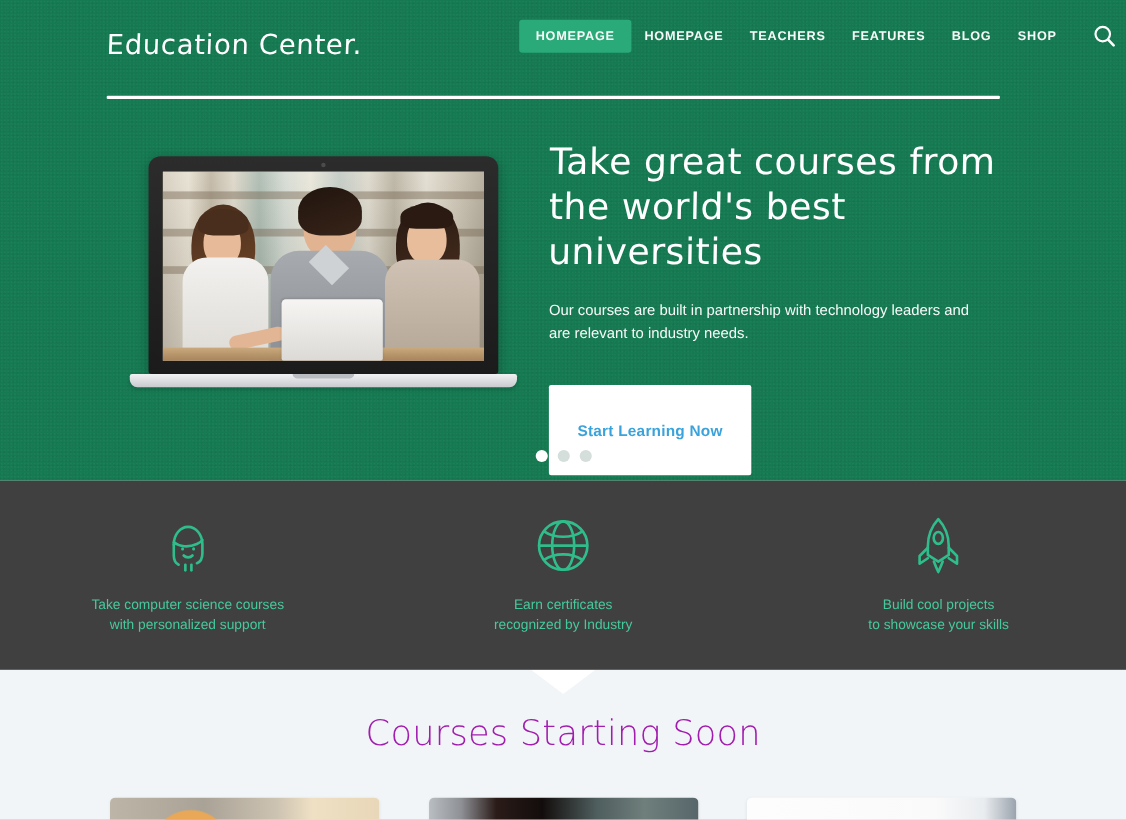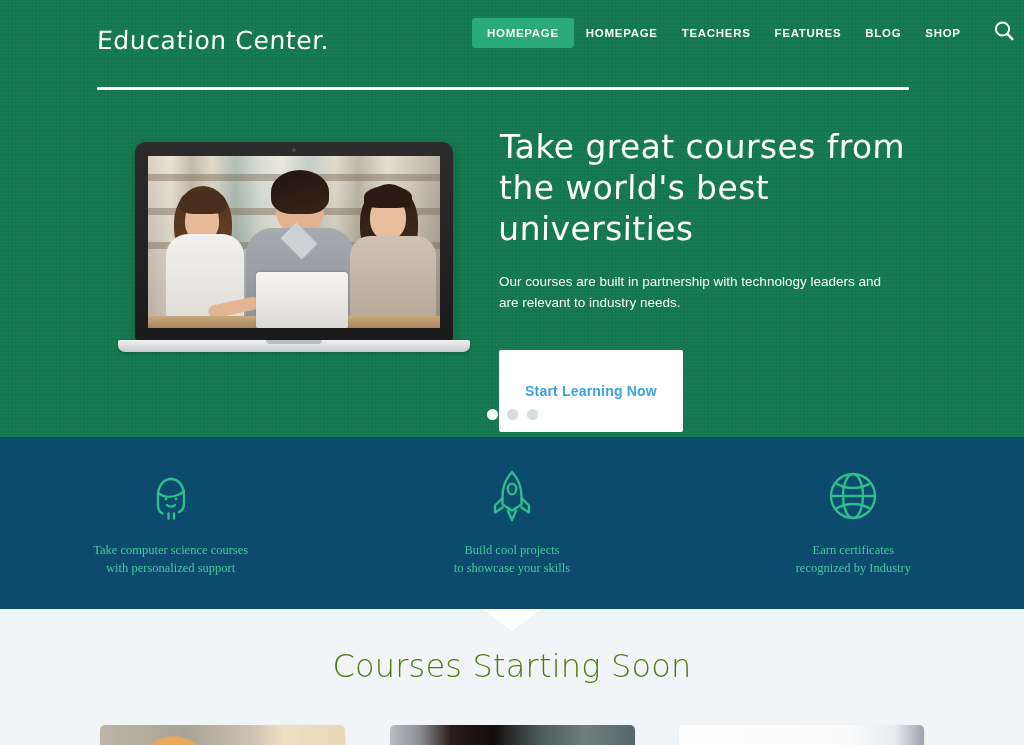--- a/index.html
+++ b/index.html
@@ -57,20 +57,21 @@
     font-weight: 400;
     white-space: nowrap;
     transform: skewX(-2deg);
   }
 
   .main-nav {
     position: absolute;
     left: 375px;
     top: 18px;
     display: flex;
+    align-items: center;
     gap: 0px;
   }
 
   .nav-link {
     display: inline-block;
     color: #ffffff;
     font-size: 11.5px;
     font-weight: bold;
     letter-spacing: 0.7px;
     text-decoration: none;
@@ -382,23 +383,22 @@
     cursor: pointer;
   }
 
   .dot.active { background: #ffffff; }
 
   
   .features {
     position: relative;
     width: 1024px;
     height: 172px;
-    background: #0c4a6e;
+    background: #404040;
     display: flex;
-    font-family: Liberation Serif, serif;
   }
 
   .feature {
     flex: 1;
     text-align: center;
     padding-top: 28px;
   }
 
   .feature-icon {
     height: 62px;
@@ -429,21 +429,21 @@
     margin-left: -29px;
     width: 0; height: 0;
     border-left: 29px solid transparent;
     border-right: 29px solid transparent;
     border-top: 22px solid #ffffff;
   }
 
   .courses-title {
     text-align: center;
     padding-top: 38px;
-    color: #4d7c0f;
+    color: #a21caf;
     font-size: 32px;
     font-weight: 300;
     font-family: "DejaVu Sans", sans-serif;
     letter-spacing: 0.2px;
   }
 
   .course-cards {
     position: absolute;
     left: 50%;
     margin-left: -412px;
@@ -583,50 +583,50 @@
         </svg>
       </div>
       <div class="feature-text">
         <div>Take computer science courses</div>
         <div>with personalized support</div>
       </div>
     </div>
 
     <div class="feature">
       <div class="feature-icon">
+        <svg width="54" height="54" viewBox="0 0 54 54" fill="none" stroke="#2fbd8b" stroke-width="2.4">
+          <circle cx="27" cy="27" r="22"></circle>
+          <ellipse cx="27" cy="27" rx="10" ry="22"></ellipse>
+          <line x1="5" y1="27" x2="49" y2="27"></line>
+          <path d="M9.5 14c4.8 3.2 11 5 17.5 5s12.7-1.8 17.5-5"></path>
+          <path d="M9.5 40c4.8-3.2 11-5 17.5-5s12.7 1.8 17.5 5"></path>
+        </svg>
+      </div>
+      <div class="feature-text">
+        <div>Earn certificates</div>
+        <div>recognized by Industry</div>
+      </div>
+    </div>
+
+    <div class="feature">
+      <div class="feature-icon">
         <svg width="50" height="56" viewBox="0 0 50 56" fill="none" stroke="#2fbd8b" stroke-width="2.4" stroke-linecap="round" stroke-linejoin="round">
           <path d="M25 4c6 6.5 9.5 15 9.5 24.5v8l-9.5 6-9.5-6v-8C15.5 19 19 10.5 25 4z"></path>
           <ellipse cx="25" cy="21" rx="4.2" ry="5.4"></ellipse>
           <path d="M15.5 30L8 37.5l0 7 7.5-5"></path>
           <path d="M34.5 30L42 37.5l0 7-7.5-5"></path>
           <path d="M21 42.5c1.6 4.5 2.8 7 4 9.5 1.2-2.5 2.4-5 4-9.5"></path>
         </svg>
       </div>
       <div class="feature-text">
         <div>Build cool projects</div>
         <div>to showcase your skills</div>
       </div>
     </div>
 
-    <div class="feature">
-      <div class="feature-icon">
-        <svg width="54" height="54" viewBox="0 0 54 54" fill="none" stroke="#2fbd8b" stroke-width="2.4">
-          <circle cx="27" cy="27" r="22"></circle>
-          <ellipse cx="27" cy="27" rx="10" ry="22"></ellipse>
-          <line x1="5" y1="27" x2="49" y2="27"></line>
-          <path d="M9.5 14c4.8 3.2 11 5 17.5 5s12.7-1.8 17.5-5"></path>
-          <path d="M9.5 40c4.8-3.2 11-5 17.5-5s12.7 1.8 17.5 5"></path>
-        </svg>
-      </div>
-      <div class="feature-text">
-        <div>Earn certificates</div>
-        <div>recognized by Industry</div>
-      </div>
-    </div>
-
   </section>
 
   <section class="courses">
     <div class="notch"></div>
 
     <h2 class="courses-title">Courses Starting Soon</h2>
 
     <div class="course-cards">
       <div class="course-card">
         <div class="card-img a"></div>

